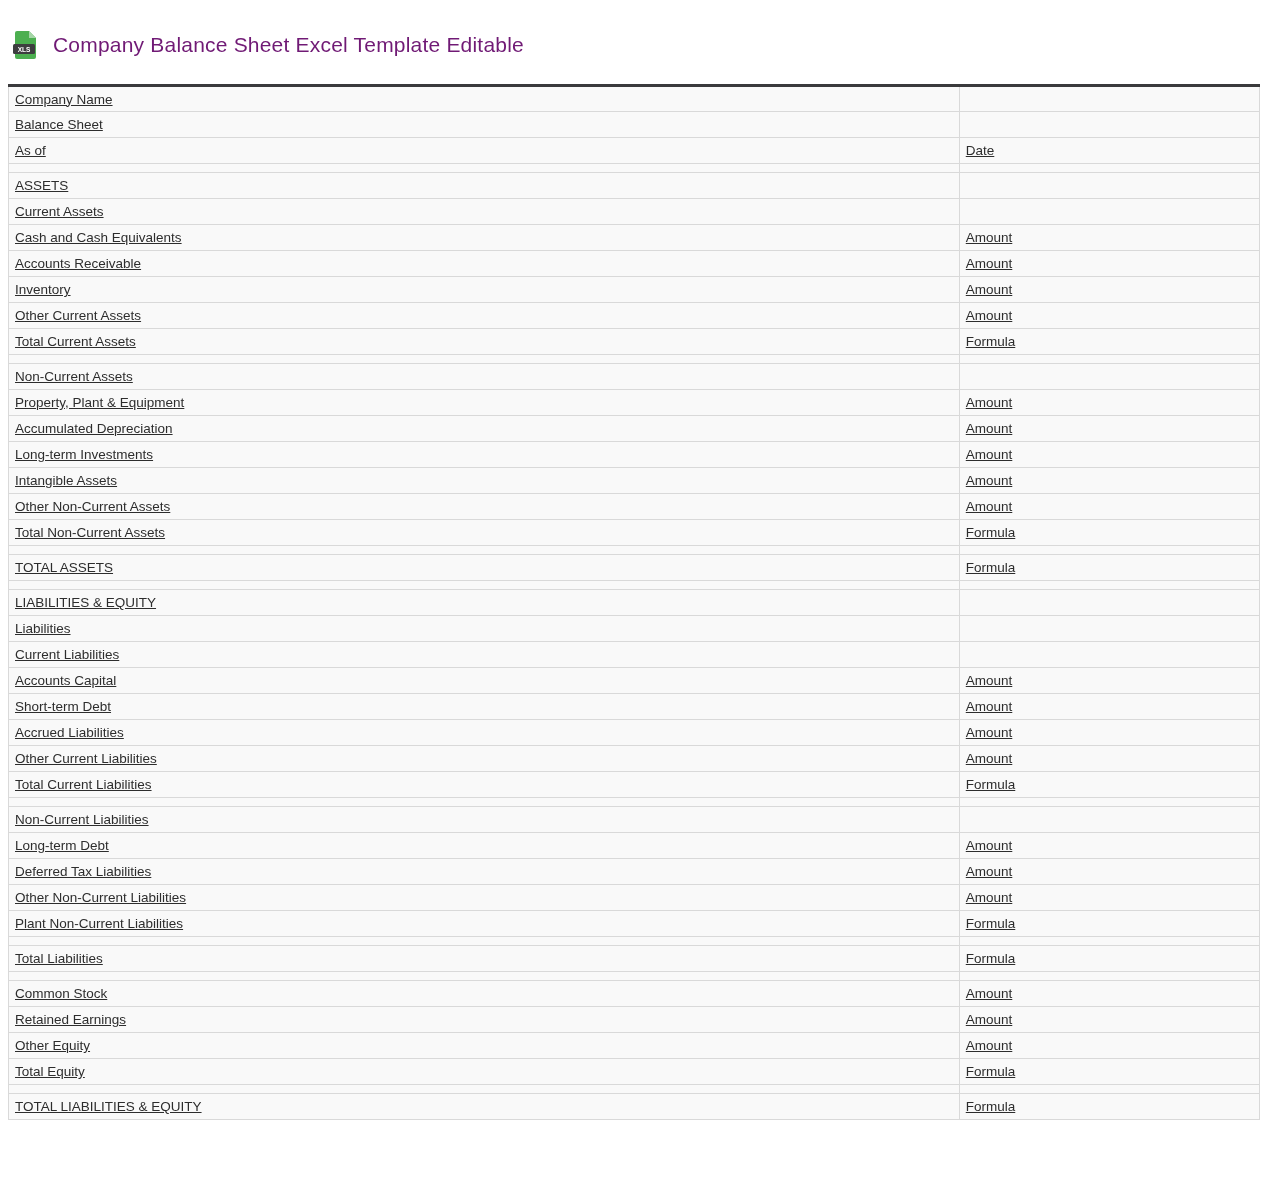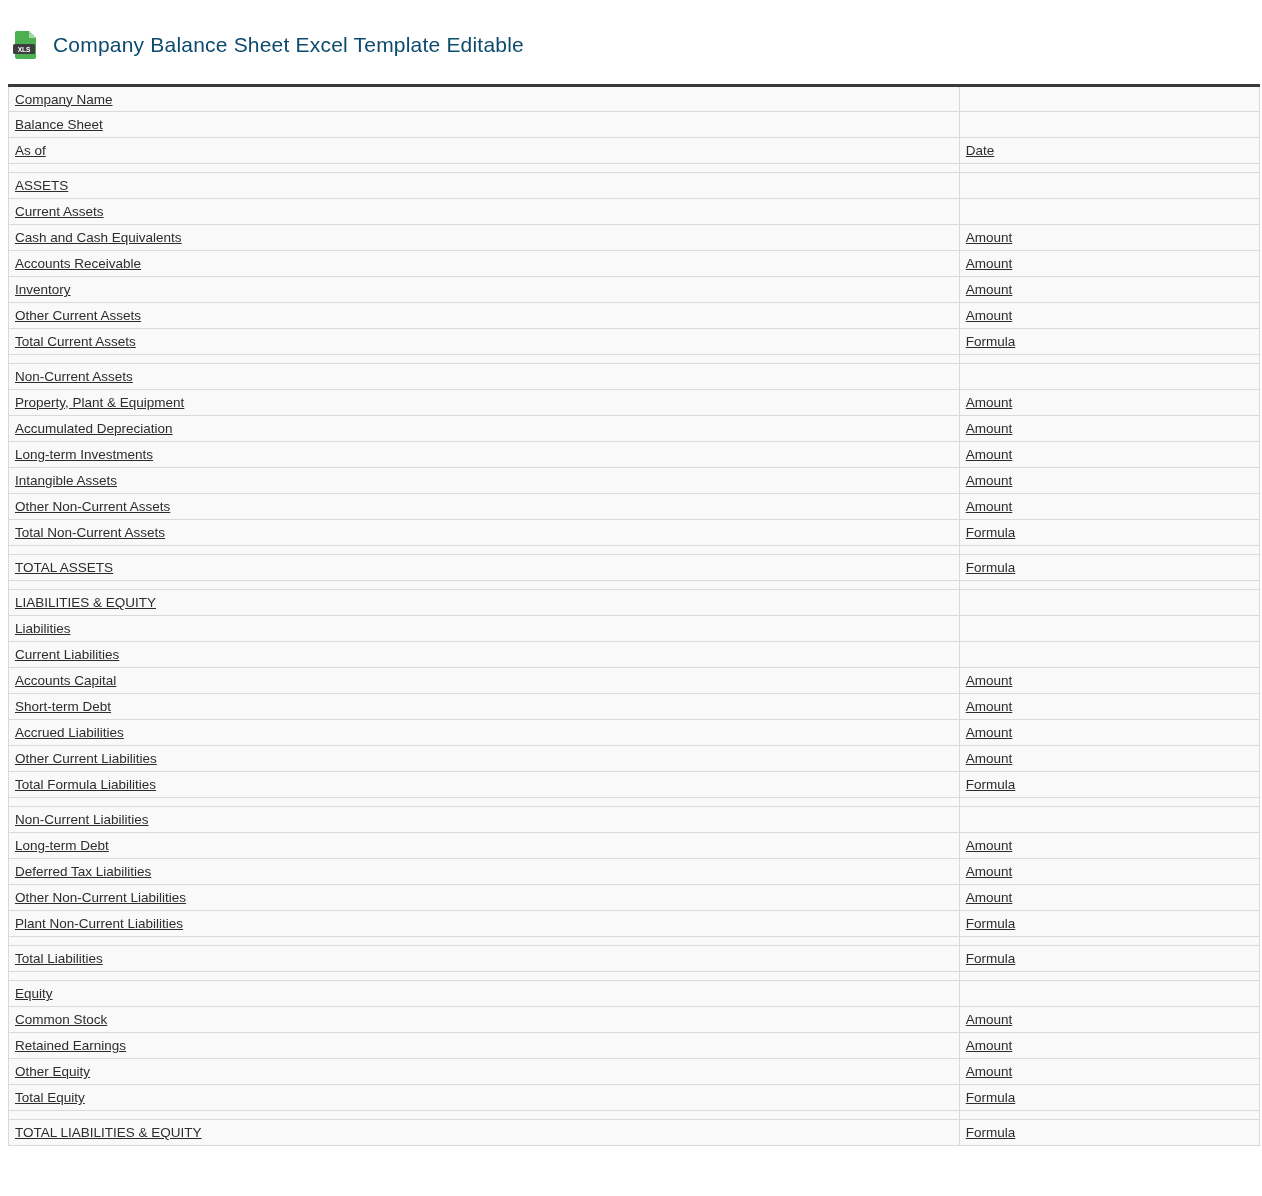--- a/index.html
+++ b/index.html
@@ -27,21 +27,21 @@
   .file-icon {
     width: 26px;
     height: 30px;
     flex: 0 0 auto;
     margin-right: 15px;
   }
   .page-title {
     font-size: 21px;
     line-height: 28px;
     font-weight: 400;
-    color: #0c4a6e;
+    color: #701a75;
     letter-spacing: 0.2px;
     white-space: nowrap;
   }
   
   .sheet-table {
     margin: 25px 2px 0 8px;
     width: 1252px;
     border-collapse: collapse;
     table-layout: fixed;
     background: #f9f9f9;
@@ -193,21 +193,21 @@
         </tr>
         <tr class="data-row">
           <td>Accrued Liabilities</td>
           <td>Amount</td>
         </tr>
         <tr class="data-row">
           <td>Other Current Liabilities</td>
           <td>Amount</td>
         </tr>
         <tr class="data-row">
-          <td>Total Formula Liabilities</td>
+          <td>Total Current Liabilities</td>
           <td>Formula</td>
         </tr>
         <tr class="spacer-row">
           <td></td>
           <td></td>
         </tr>
         <tr class="data-row">
           <td>Non-Current Liabilities</td>
           <td></td>
         </tr>
@@ -230,24 +230,20 @@
         <tr class="spacer-row">
           <td></td>
           <td></td>
         </tr>
         <tr class="data-row">
           <td>Total Liabilities</td>
           <td>Formula</td>
         </tr>
         <tr class="spacer-row">
           <td></td>
-          <td></td>
-        </tr>
-        <tr class="data-row">
-          <td>Equity</td>
           <td></td>
         </tr>
         <tr class="data-row">
           <td>Common Stock</td>
           <td>Amount</td>
         </tr>
         <tr class="data-row">
           <td>Retained Earnings</td>
           <td>Amount</td>
         </tr>

